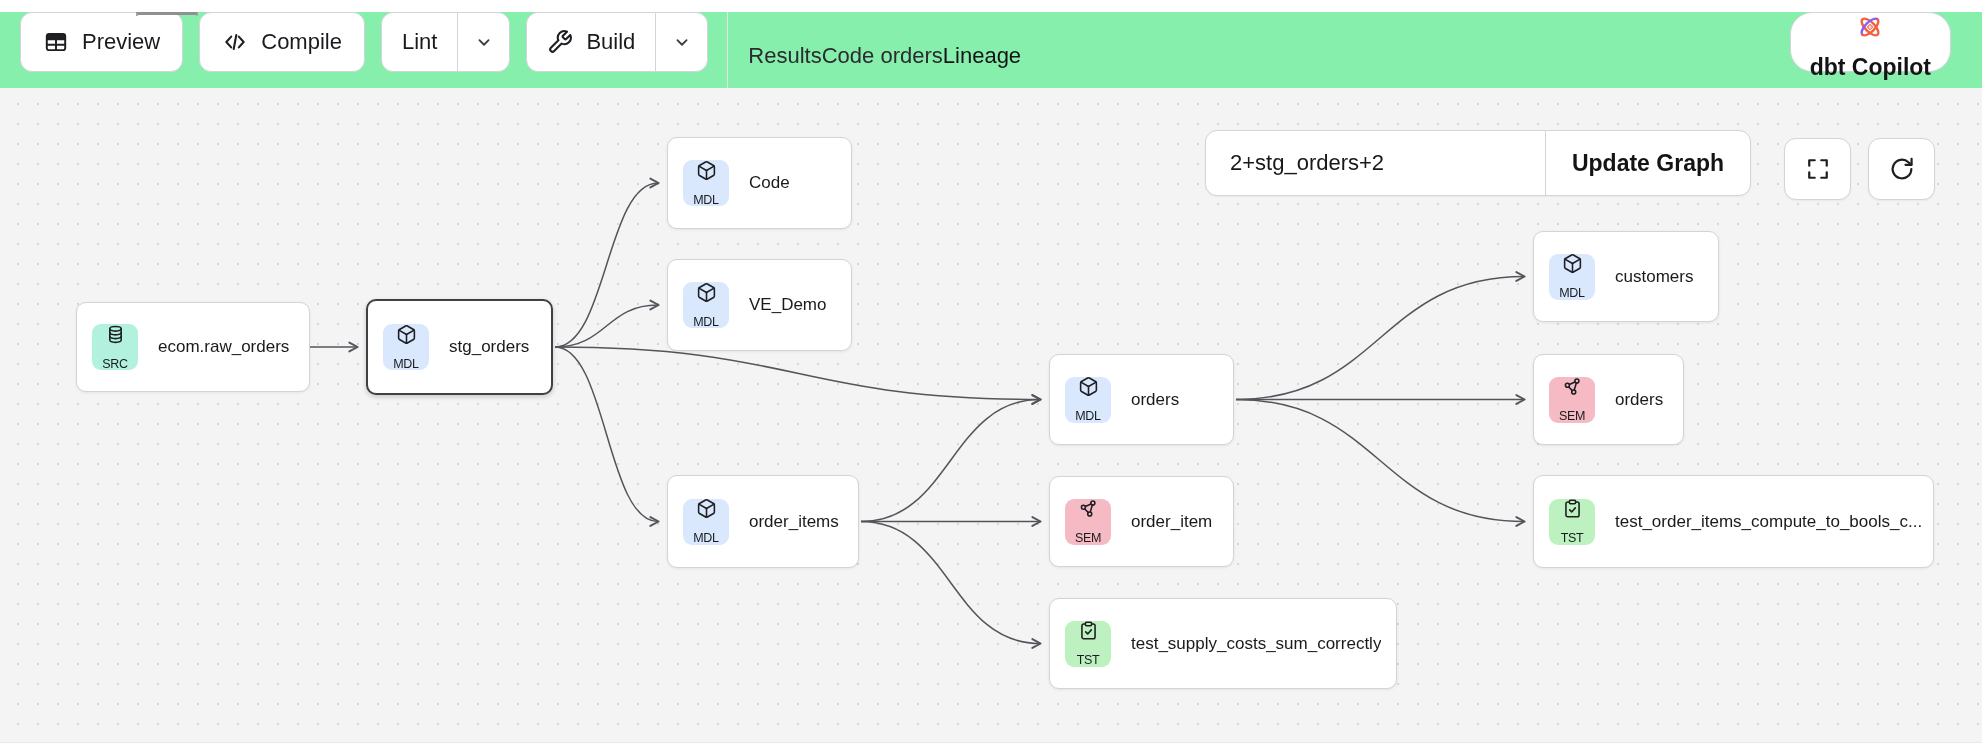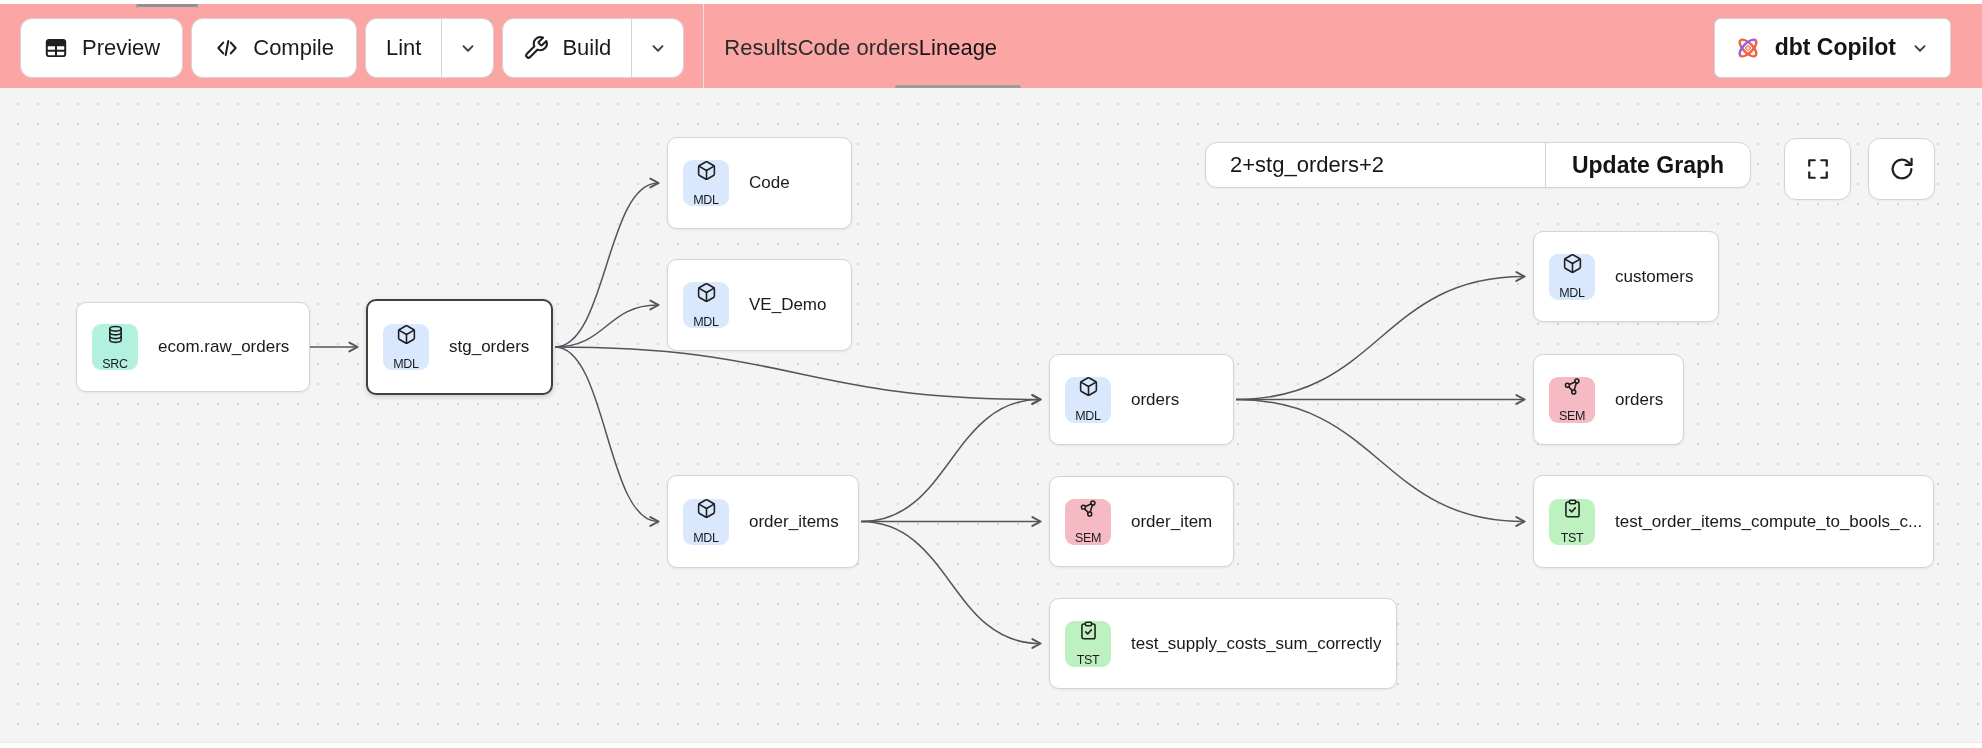--- a/index.html
+++ b/index.html
@@ -1,50 +1,50 @@
 <!DOCTYPE html>
 <html><head>
 <meta charset="utf-8">
 <style>
   * { margin:0; padding:0; box-sizing:border-box; }
   html,body { width:1982px; height:748px; overflow:hidden;
     font-family:"Liberation Sans", sans-serif; background:#fff; color:#1b1b1f; }
   .stage { position:relative; width:1982px; height:748px; }
 
   
-  .topbar { position:absolute; top:4px; left:0; width:100%; height:88px;
-    background:#fca5a5; border-bottom:1px solid #e4e4e7;
-    display:flex; align-items:center; padding:0 0 0 20px; }
+  .topbar { position:absolute; top:12px; left:0; width:100%; height:88px;
+    background:#86efac; border-bottom:1px solid #e4e4e7;
+    display:flex; align-items:flex-start; padding:0 0 0 20px; }
   .pane-fragment { position:absolute; top:0; left:136px; width:62px; height:4px;
     border-left:2px solid #a9a9ae; border-right:2px solid #a9a9ae; border-top:3px solid #8f8f94; }
   .btn { height:60px; background:#fff; border:1px solid #d4d4d8; border-radius:12px;
     display:inline-flex; align-items:center; gap:13px; padding:0 22px;
     font-size:22px; font-weight:500; color:#1b1b1f; cursor:pointer; }
-  .btn + .btn, .btn + .split, .split + .split { margin-left:8px; }
+  .btn + .btn, .btn + .split, .split + .split { margin-left:16px; }
   .btn svg, .split svg { flex:0 0 auto; }
   .split { height:60px; display:inline-flex; align-items:stretch;
     border:1px solid #d4d4d8; border-radius:12px; background:#fff; overflow:hidden; }
   .split .main { display:inline-flex; align-items:center; gap:13px; padding:0 20px;
     font-size:22px; font-weight:500; cursor:pointer; border:none; background:transparent; color:#1b1b1f;
     font-family:inherit; }
   .split .chev { display:inline-flex; align-items:center; justify-content:center; width:52px;
     border:none; border-left:1px solid #d4d4d8; background:transparent; cursor:pointer; }
   .vdivider { width:1px; height:88px; background:#e4e4e7; margin-left:19px; }
 
   .tabs { display:flex; align-items:center; height:100%; margin-left:20px; }
   .tab { position:relative; height:100%; display:flex; align-items:center;
     font-size:22px; color:#2b2b30; cursor:pointer; white-space:nowrap; }
   .tab.active { color:#141417; }
   .tab.active::after { content:""; position:absolute; left:-24px; right:-24px; bottom:2px;
     height:4px; background:#9f9c96; border-radius:2px; }
 
   .copilot { margin-left:auto; margin-right:31px; height:60px;
     display:inline-flex; align-items:center; gap:13px; padding:0 19px;
-    background:#fff; border:1px solid #d4d4d8; border-radius:7px;
-    font-size:23px; font-weight:600; color:#141417; cursor:pointer; font-family:inherit; }
+    background:#fff; border:1px solid #d4d4d8; border-radius:22px;
+    font-size:23px; font-weight:600; color:#141417; cursor:pointer; font-family:inherit;flex-direction:column; }
 
   
   .canvas { position:absolute; top:88px; left:0; width:1982px; height:654px;
     background-color:#f4f4f5;
     background-image:radial-gradient(circle, #d6d6da 1.4px, transparent 1.5px);
     background-size:20px 20px; background-position:8px 6px; }
   .bottom-strip { position:absolute; top:742px; left:0; width:100%; height:6px;
     background:#fff; border-top:1px solid #e9e9ec; }
 
   #edges-svg { position:absolute; top:0; left:0; width:1982px; height:654px; pointer-events:none; }
@@ -54,21 +54,21 @@
     box-shadow:0 1px 3px rgba(0,0,0,.07); display:flex; align-items:center; gap:20px;
     padding-left:15px; cursor:pointer; }
   .node.selected { border:2.5px solid #3f3f46; box-shadow:0 2px 5px rgba(0,0,0,.18); }
   .badge { width:46px; height:46px; border-radius:9px; flex:0 0 auto;
     display:flex; flex-direction:column; align-items:center; justify-content:center; gap:12px; }
   .badge-icon { display:flex; line-height:0; }
   .badge-type { font-size:12.5px; font-weight:500; color:#1b1b1f; letter-spacing:-.3px; line-height:14px; }
   .node-label { font-size:17px; color:#1a1a1e; white-space:nowrap; overflow:hidden; }
 
   
-  .selector-group { position:absolute; left:1205px; top:54px; width:546px; height:46px;
+  .selector-group { position:absolute; left:1205px; top:42px; width:546px; height:66px;
     background:#fff; border:1px solid #d4d4d8; border-radius:12px; display:flex;
     box-shadow:0 1px 2px rgba(0,0,0,.05); overflow:hidden; }
   .selector-input { flex:0 0 340px; border:none; outline:none; border-right:1px solid #d4d4d8;
     padding:0 24px; font-size:22px; color:#18181b; font-family:inherit; background:transparent; }
   .update-btn { flex:1; display:flex; align-items:center; justify-content:center;
     font-size:23px; font-weight:600; color:#141417; background:transparent; border:none;
     cursor:pointer; font-family:inherit; }
   .icon-btn { position:absolute; top:50px; width:67px; height:62px; background:#fff;
     border:1px solid #d4d4d8; border-radius:12px; display:flex; align-items:center;
     justify-content:center; cursor:pointer; box-shadow:0 1px 2px rgba(0,0,0,.05); }

